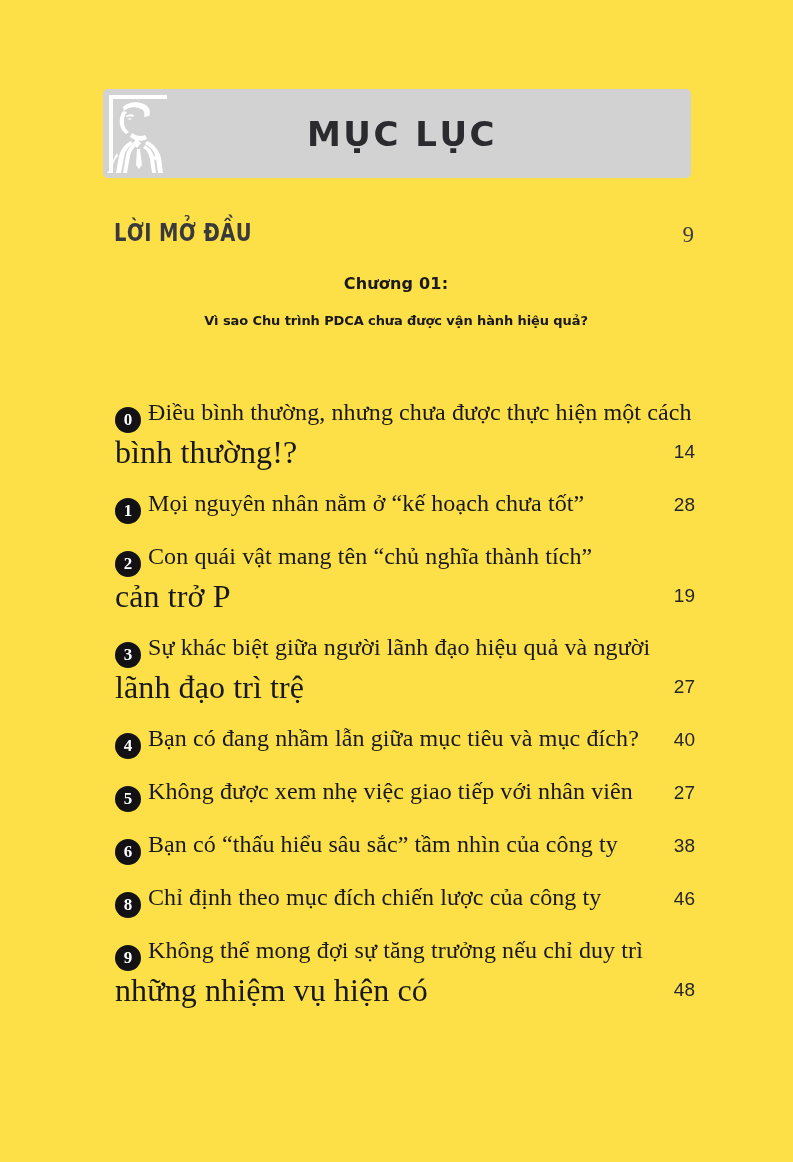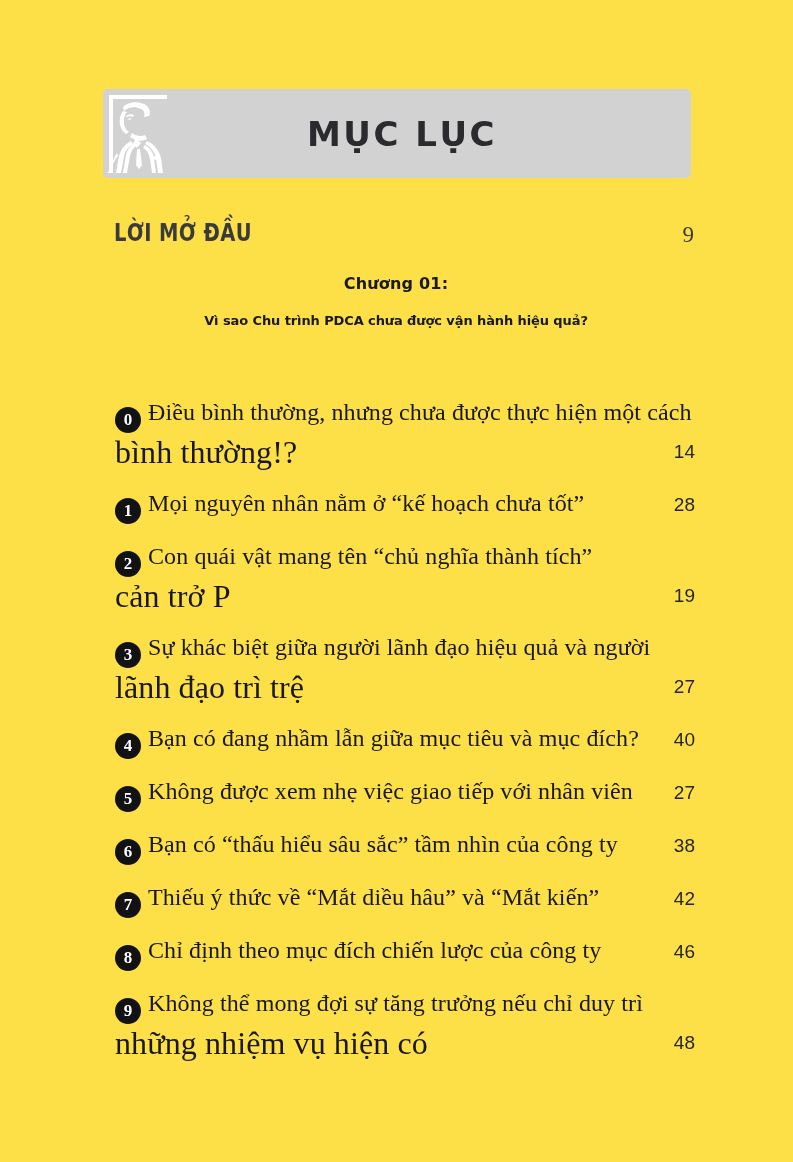--- a/index.html
+++ b/index.html
@@ -280,26 +280,20 @@
       </div>
     </div>
 
     <div class="toc-entry">
       <div class="toc-line">
         <span class="entry-badge">6</span><span class="entry-text">Bạn có “thấu hiểu sâu sắc” tầm nhìn của công ty</span>
         <span class="entry-page">38</span>
       </div>
     </div>
 
-    <div class="toc-entry">
-      <div class="toc-line">
-        <span class="entry-badge">7</span><span class="entry-text">Thiếu ý thức về “Mắt diều hâu” và “Mắt kiến”</span>
-        <span class="entry-page">42</span>
-      </div>
-    </div>
 
     <div class="toc-entry">
       <div class="toc-line">
         <span class="entry-badge">8</span><span class="entry-text">Chỉ định theo mục đích chiến lược của công ty</span>
         <span class="entry-page">46</span>
       </div>
     </div>
 
     <div class="toc-entry">
       <div class="toc-line">

